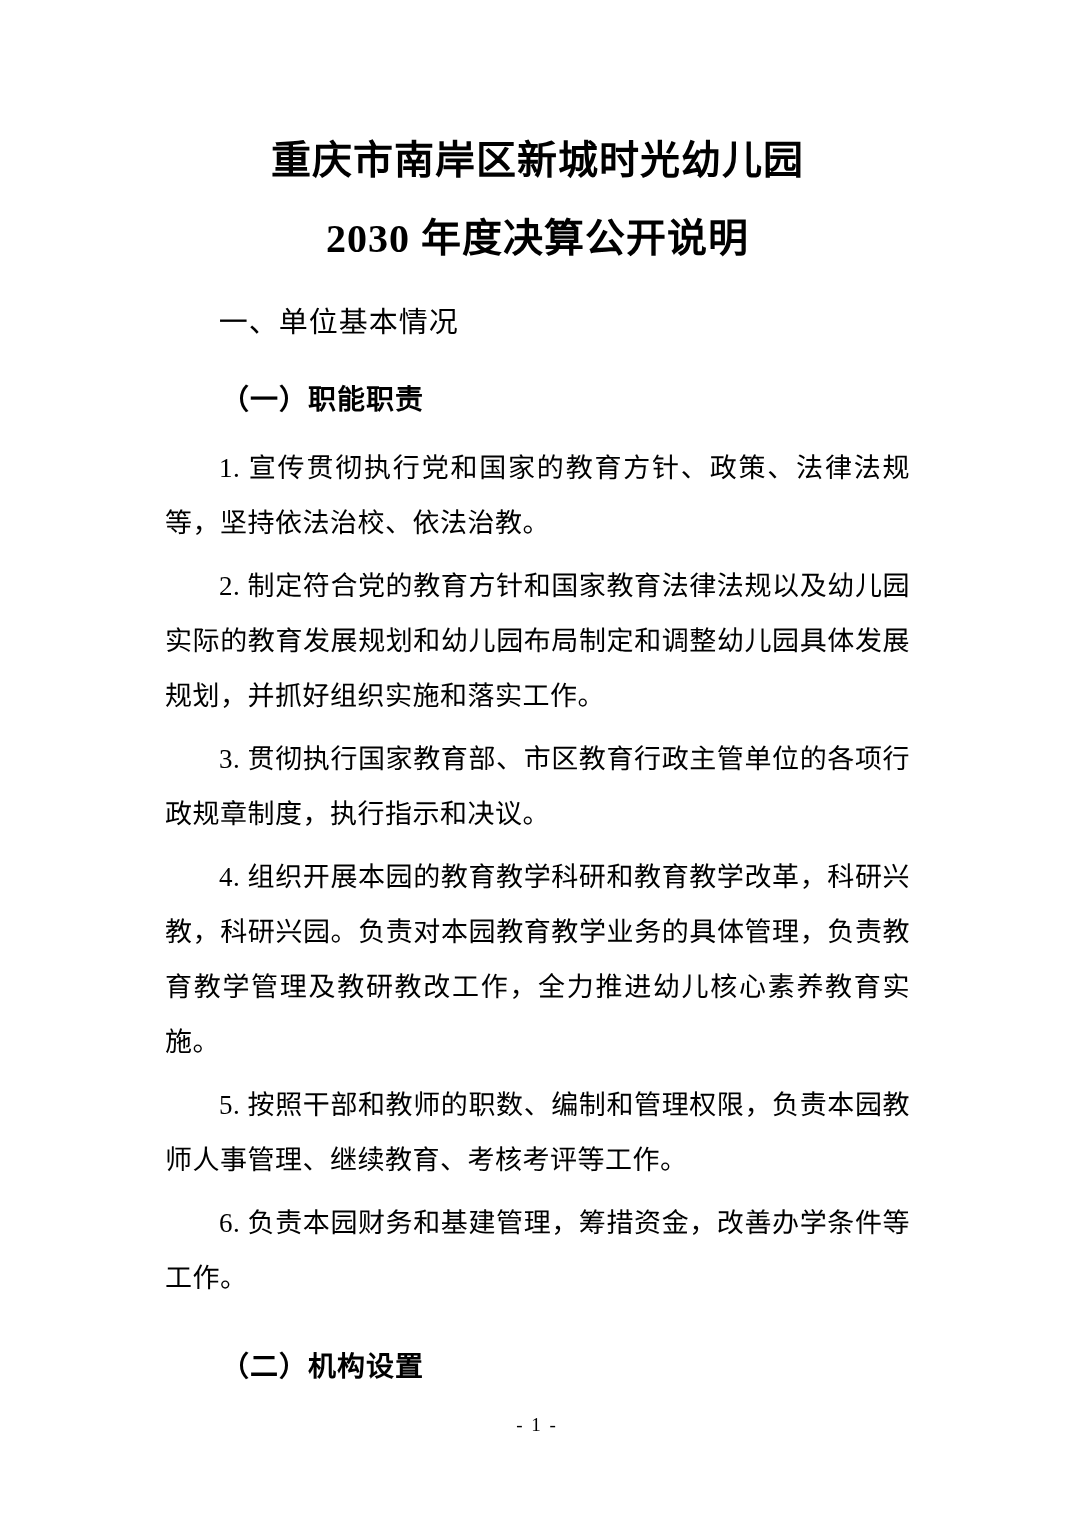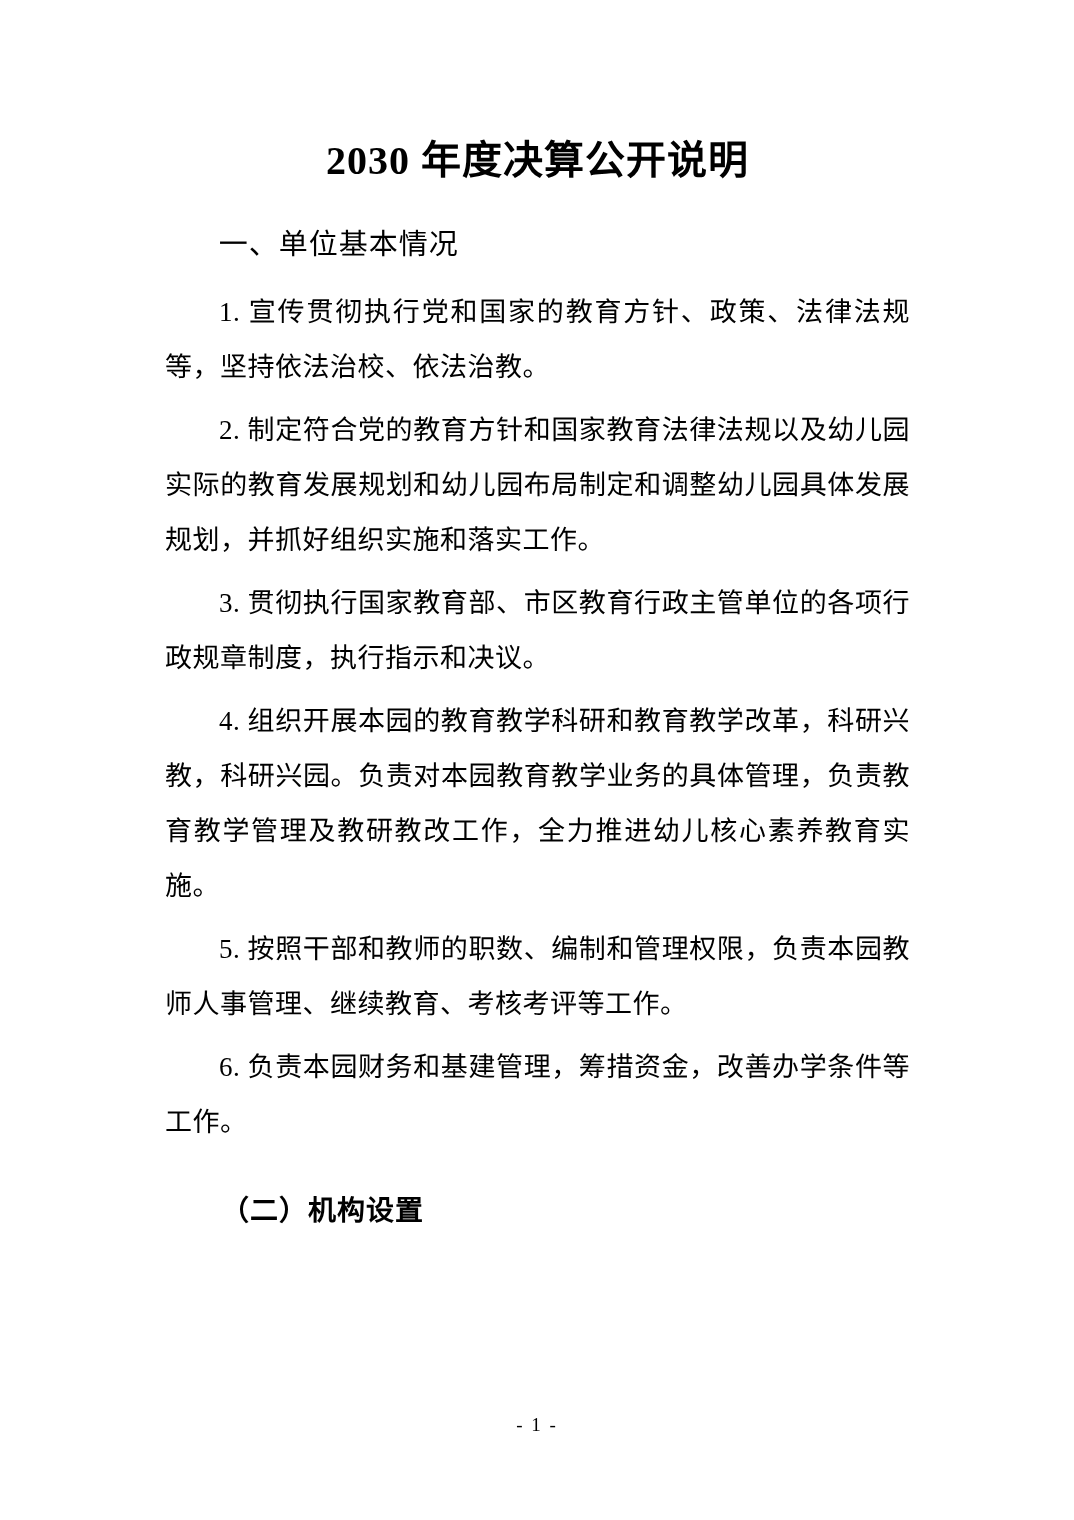--- a/index.html
+++ b/index.html
@@ -81,25 +81,27 @@
     letter-spacing: 2px;
     color: #000000;
   }
 </style>
 </head>
 <body>
 
 <div class="page">
   <div class="content">
 
+    <h1 class="doc-title line1">重庆市南岸区新城时光幼儿园</h1>
 
     <h1 class="doc-title line2">2030 年度决算公开说明</h1>
 
     <h2 class="section-heading">一、单位基本情况</h2>
 
+    <h3 class="subsection-heading">（一）职能职责</h3>
 
     <p class="body-paragraph first">1. 宣传贯彻执行党和国家的教育方针、政策、法律法规等，坚持依法治校、依法治教。</p>
 
     <p class="body-paragraph">2. 制定符合党的教育方针和国家教育法律法规以及幼儿园实际的教育发展规划和幼儿园布局制定和调整幼儿园具体发展规划，并抓好组织实施和落实工作。</p>
 
     <p class="body-paragraph">3. 贯彻执行国家教育部、市区教育行政主管单位的各项行政规章制度，执行指示和决议。</p>
 
     <p class="body-paragraph">4. 组织开展本园的教育教学科研和教育教学改革，科研兴教，科研兴园。负责对本园教育教学业务的具体管理，负责教育教学管理及教研教改工作，全力推进幼儿核心素养教育实施。</p>
 
     <p class="body-paragraph">5. 按照干部和教师的职数、编制和管理权限，负责本园教师人事管理、继续教育、考核考评等工作。</p>

